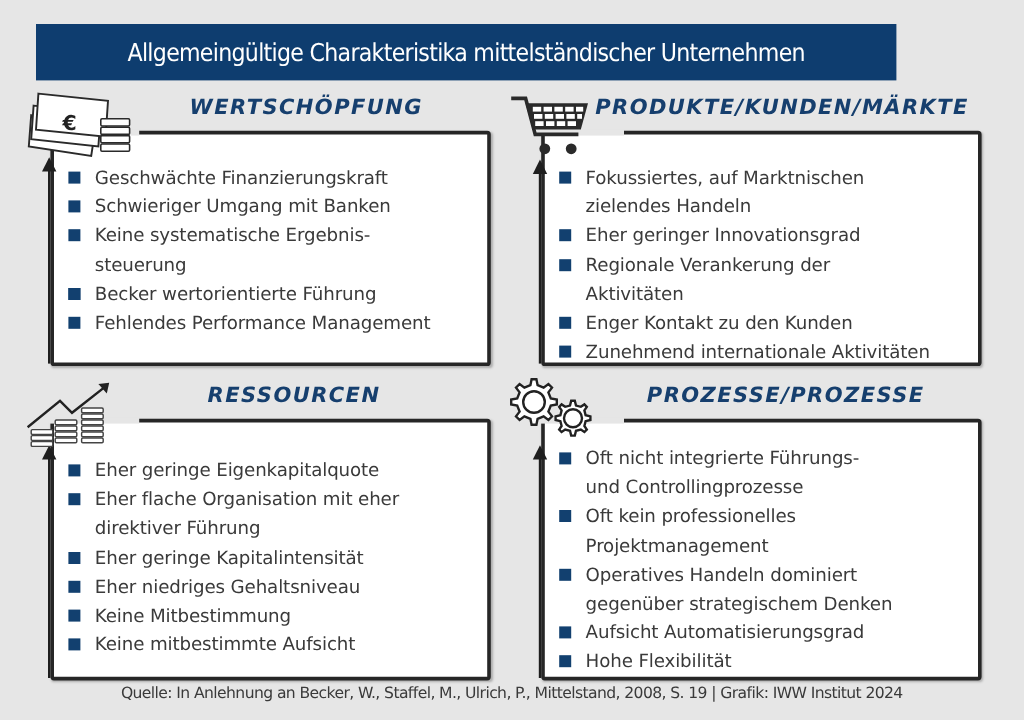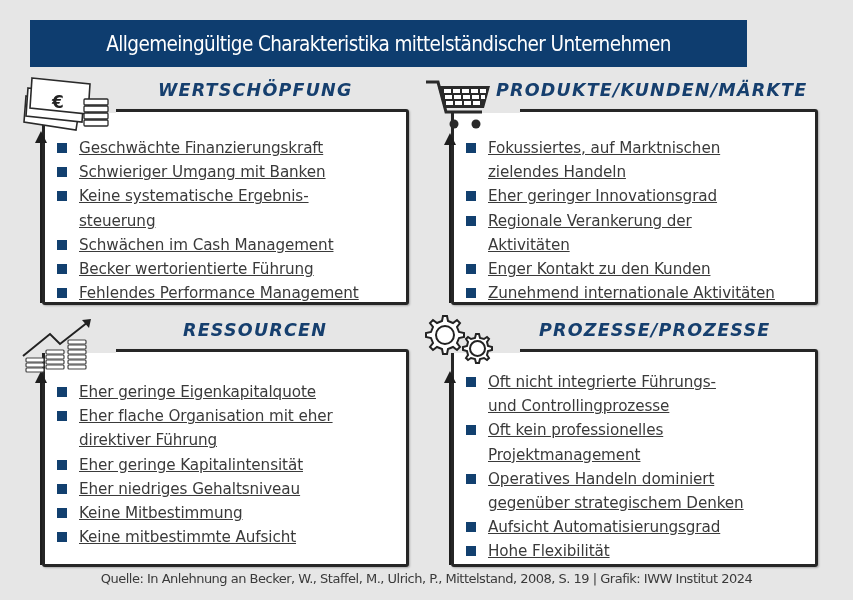--- a/index.html
+++ b/index.html
@@ -11,21 +11,21 @@
   .heading { position:absolute; font-family:"DejaVu Sans", sans-serif; font-weight:bold; font-style:italic;
              color:#163f6e; font-size:17.5px; letter-spacing:1.2px; white-space:nowrap; }
   .box { position:absolute; background:#fff; border:3px solid #262626; border-radius:3px;
          box-shadow: 1px 1px 2px rgba(0,0,0,0.25); }
   .box-gap { position:absolute; background:#e6e6e6; height:5px; top:-4px; left:-4px; }
   .arrow-line { position:absolute; width:2px; background:#1e1e1e; }
   .arrow-head { position:absolute; width:0; height:0; border-left:6px solid transparent;
                 border-right:6px solid transparent; border-bottom:12px solid #1e1e1e; }
   ul.items { position:absolute; margin:0; padding:0; list-style:none; }
   ul.items li { position:relative; padding-left:22px; font-size:15.2px; line-height:24.2px; color:#3a3a3a;
-                letter-spacing:-0.1px; white-space:pre-line;text-decoration:underline; }
+                letter-spacing:-0.1px; white-space:pre-line; }
   ul.items li .bullet { position:absolute; left:0; top:7px; width:10px; height:10px; background:#12406f; }
   .icon { position:absolute; }
   .footer { position:absolute; left:0; width:853px; top:571px; text-align:center; font-size:13px;
             color:#3a3a3a; letter-spacing:-0.5px; }
 </style>
 </head>
 <body>
 
 <div class="title-bar">
   <span>Allgemeingültige Charakteristika mittelständischer Unternehmen</span>
@@ -50,21 +50,21 @@
       <rect x="62" y="32" width="24" height="6" rx="1"></rect>
       <rect x="62" y="39" width="24" height="6" rx="1"></rect>
       <rect x="62" y="46" width="24" height="6" rx="1"></rect>
     </g>
   </svg>
   <ul class="items" style="left:57px; top:136px;">
     <li><span class="bullet"></span><span>Geschwächte Finanzierungskraft</span></li>
     <li><span class="bullet"></span><span>Schwieriger Umgang mit Banken</span></li>
     <li><span class="bullet"></span><span>Keine systematische Ergebnis-
 steuerung</span></li>
-    <li><span class="bullet"></span><span>Schwächen im Cash Management</span></li>
+    <li><span class="bullet"></span></li>
     <li><span class="bullet"></span><span>Becker wertorientierte Führung</span></li>
     <li><span class="bullet"></span><span>Fehlendes Performance Management</span></li>
   </ul>
 </div>
 
 <div>
   <div class="heading" style="left:496px; top:80px;">PRODUKTE/KUNDEN/MÄRKTE</div>
   <div class="box" style="left:451px; top:109px; width:361px; height:190px;">
     <div class="box-gap" style="width:70px;"></div>
   </div>
@@ -97,21 +97,21 @@
 zielendes Handeln</span></li>
     <li><span class="bullet"></span><span>Eher geringer Innovationsgrad</span></li>
     <li><span class="bullet"></span><span>Regionale Verankerung der
 Aktivitäten</span></li>
     <li><span class="bullet"></span><span>Enger Kontakt zu den Kunden</span></li>
     <li><span class="bullet"></span><span>Zunehmend internationale Aktivitäten</span></li>
   </ul>
 </div>
 
 <div>
-  <div class="heading" style="left:183px; top:320px;">RESSOURCEN</div>
+  <div class="heading" style="left:173px; top:320px;">RESSOURCEN</div>
   <div class="box" style="left:42px; top:349px; width:361px; height:212px;">
     <div class="box-gap" style="width:75px;"></div>
   </div>
   <div class="arrow-line" style="left:40px; top:378px; height:187px;"></div>
   <div class="arrow-head" style="left:35px; top:371px;"></div>
   <svg class="icon" style="left:20px; top:318px;" width="80" height="55" viewBox="0 0 80 55">
     <path d="M3 38 L30 16 L40 26 L68 4" fill="none" stroke="#222" stroke-width="2"></path>
     <path d="M62 2 L71 1 L69 10 Z" fill="#222"></path>
     <g fill="#fff" stroke="#444" stroke-width="1.2">
       <rect x="6" y="40" width="18" height="4" rx="1"></rect>

